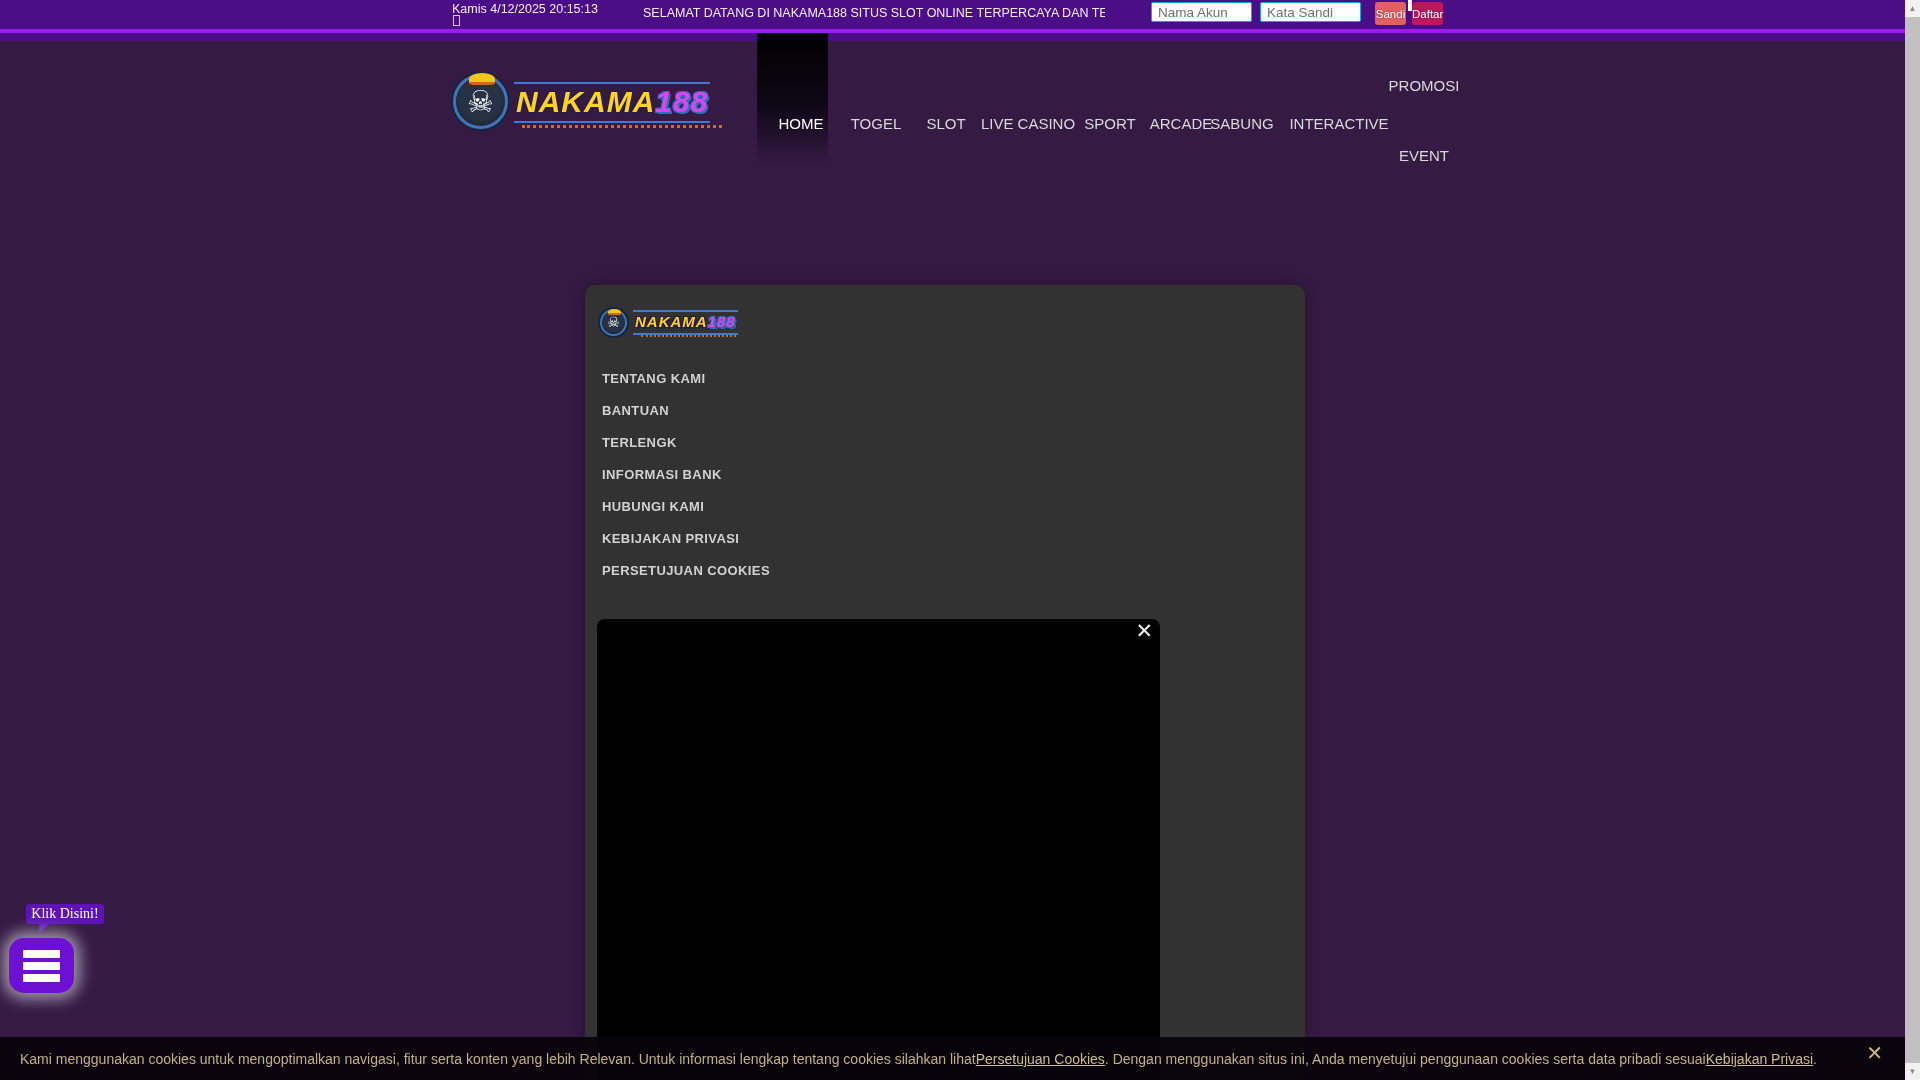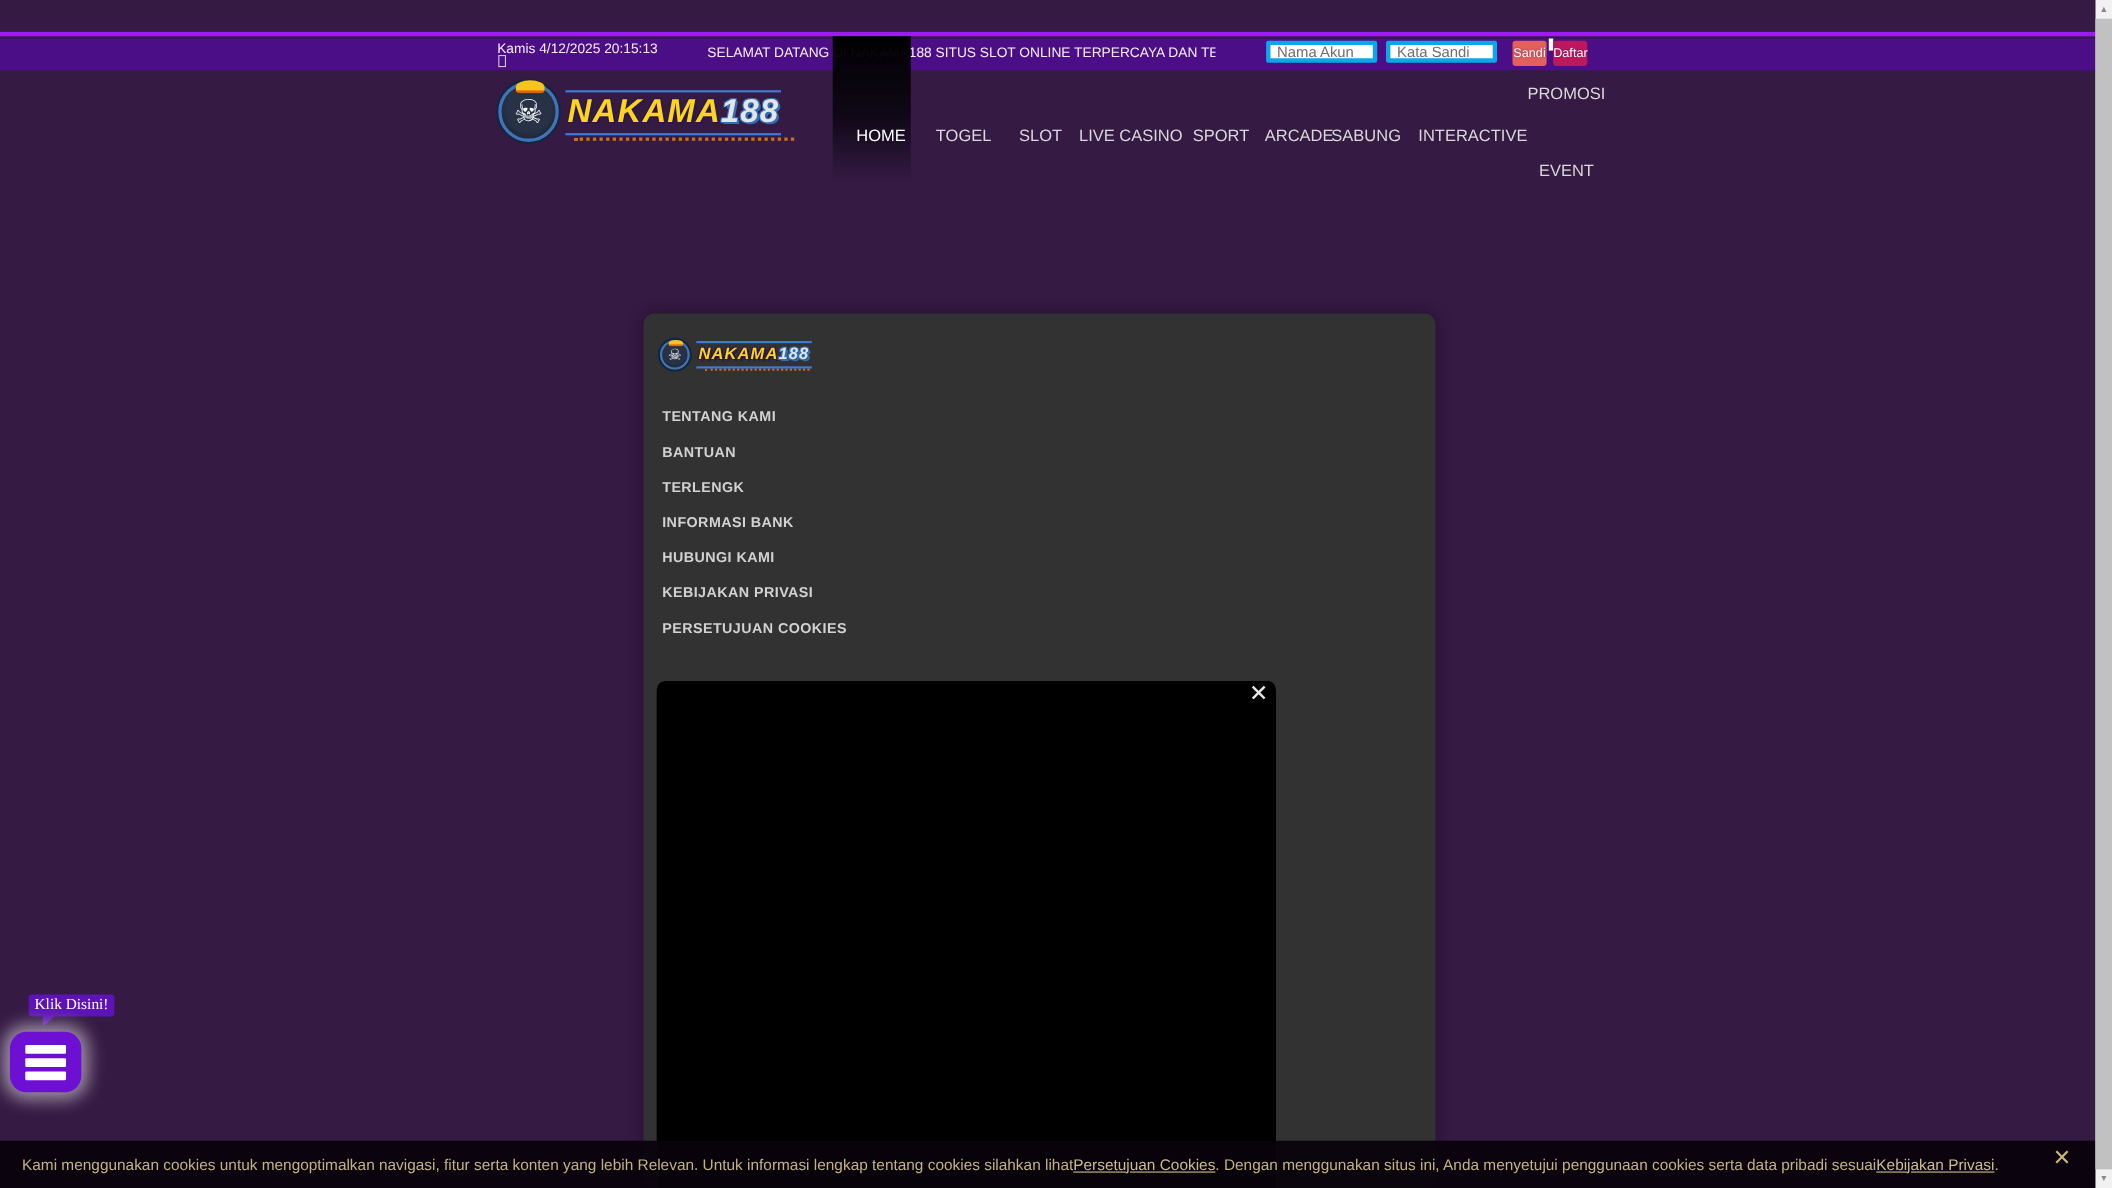--- a/index.html
+++ b/index.html
@@ -1,25 +1,25 @@
 <!DOCTYPE html>
 <html><head>
 <meta charset="utf-8">
 <style>
   html,body{margin:0;padding:0;background:#000;}
   *{box-sizing:border-box;font-family:"Liberation Sans",sans-serif;}
   .viewport{position:relative;width:1920px;height:1080px;background:#351a44;overflow:hidden;}
 
   
-  .topbar{position:absolute;left:0;top:0;width:1905px;height:29px;background:#4c0e86;margin-top:35px;}
+  .topbar{position:absolute;left:0;top:0;width:1905px;height:41px;background:#4c0e86;}
   .datetime{position:absolute;left:452px;top:2px;font-size:12.5px;color:#f3eef8;white-space:nowrap;}
   .tofu{position:absolute;left:453px;top:15px;width:7px;height:11px;border:1px solid #cfc6da;}
   .welcome{position:absolute;left:643px;top:6px;width:462px;height:17px;overflow:hidden;
            font-size:12.5px;color:#f3eef8;white-space:nowrap;}
-  .cred{position:absolute;top:2px;width:101px;height:20px;border:4px solid #0ea5e9;border-radius:2px;
+  .cred{position:absolute;top:2px;width:101px;height:20px;border:1px solid #0ea5e9;border-radius:2px;
         background:#fff;font-size:13.5px;color:#333;padding:0 6px;outline:none;}
   .cred::placeholder{color:#6f6f6f;}
   .cred.user{left:1151px;}
   .cred.pass{left:1260px;}
   .tbtn{position:absolute;top:2px;width:31px;height:23px;border:none;border-radius:3px;
         color:#fff;font-size:11.5px;text-shadow:0 0 2px rgba(60,0,60,.6);padding:0;cursor:pointer;}
   .tbtn.masuk{left:1375px;background:#e2605e;}
   .tbtn.daftar{left:1412px;background:#be185d;}
   .sepmark{position:absolute;left:1408px;top:0;width:4px;height:11px;background:#fff;}
   .accent{position:absolute;left:0;top:29px;width:1905px;height:4px;background:#9d1bf0;}
@@ -37,21 +37,21 @@
   .brand{position:absolute;display:flex;align-items:center;}
   .brand .badge{position:relative;border-radius:50%;background:radial-gradient(circle at 50% 45%,#273246 55%,#141b28 100%);
                 border:3px solid #3f74b8;box-shadow:0 0 0 2px #14263e;display:flex;align-items:center;justify-content:center;}
   .brand .skull{color:#fff;}
   .brand .hat{position:absolute;background:#f6c51c;border-radius:50% 50% 20% 20%;border-bottom:3px solid #d8680f;}
   .brand .wordwrap{position:relative;margin-left:6px;padding:3px 2px;}
   .brand .wordwrap::before,.brand .wordwrap::after{content:"";position:absolute;left:0;right:0;height:2px;background:#3a7bd5;}
   .brand .wordwrap::before{top:0;} .brand .wordwrap::after{bottom:-1px;}
   .brand .word{font-style:italic;font-weight:800;letter-spacing:1px;white-space:nowrap;
                text-shadow:-1px -1px 0 #2a1a4a,1px -1px 0 #2a1a4a,-1px 1px 0 #2a1a4a,2px 2px 0 #2a1a4a;}
-  .brand .nm{color:#ffd41e;} .brand .num{color:#e5e5e5;text-shadow:-1px -1px 0 #2f6fb8,1px -1px 0 #2f6fb8,-1px 1px 0 #2f6fb8,2px 2px 0 #2f6fb8;}
+  .brand .nm{color:#ffd41e;} .brand .num{color:#d946ef;text-shadow:-1px -1px 0 #2f6fb8,1px -1px 0 #2f6fb8,-1px 1px 0 #2f6fb8,2px 2px 0 #2f6fb8;}
   .brand .chain{position:absolute;left:8px;border-bottom:3px dotted #c96f1f;}
   .brand.big{left:453px;top:73px;height:57px;}
   .brand.big .badge{width:55px;height:55px;}
   .brand.big .skull{font-size:30px;}
   .brand.big .hat{top:-4px;left:13px;width:26px;height:12px;}
   .brand.big .word{font-size:30px;}
   .brand.big .chain{bottom:-6px;width:200px;}
   .brand.small{left:15px;top:23px;height:28px;}
   .brand.small .badge{width:27px;height:27px;border-width:2px;}
   .brand.small .skull{font-size:14px;}

